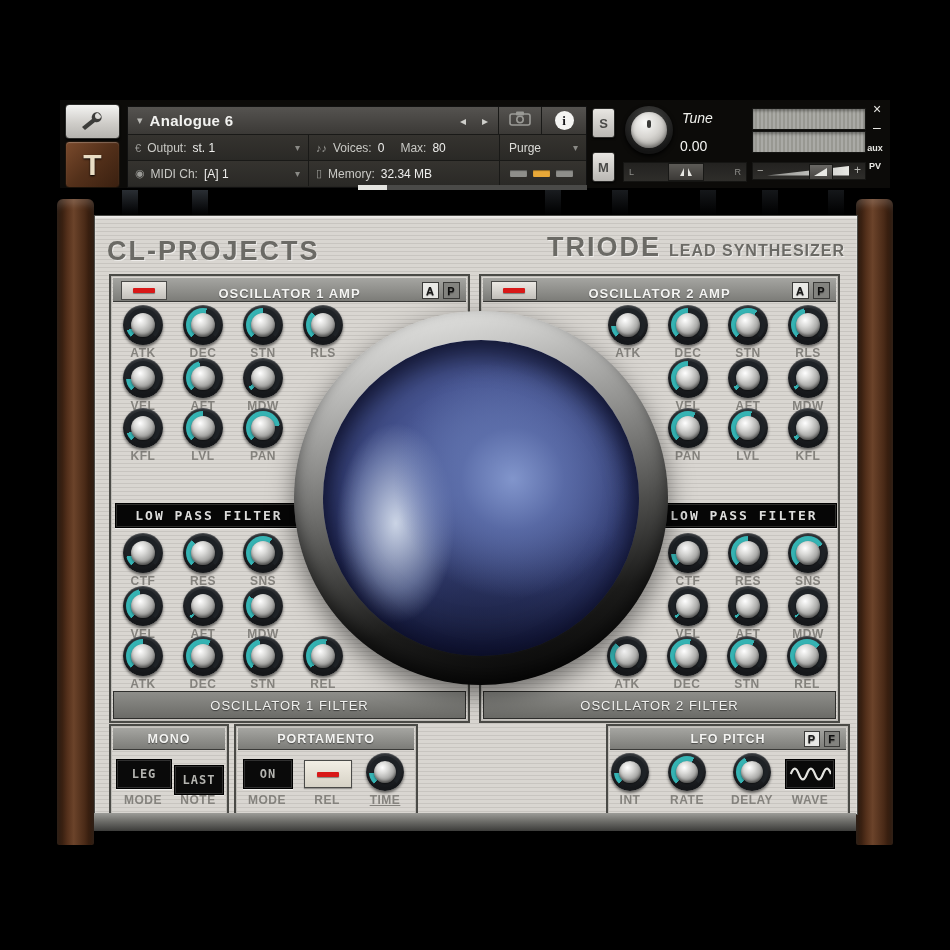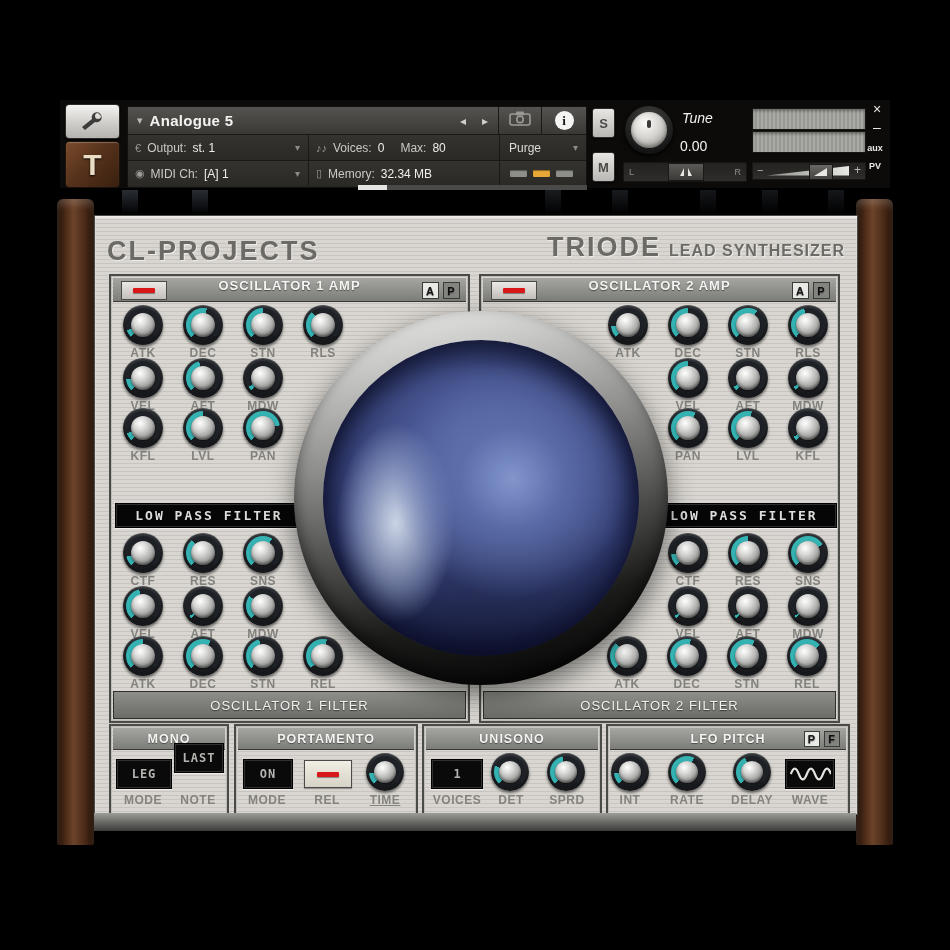--- a/index.html
+++ b/index.html
@@ -87,21 +87,21 @@
   .brand-company{left:12px;top:20px;font-size:27px;font-weight:800;letter-spacing:2px;color:#6b6a65;
     text-shadow:1px 1px 0 rgba(255,255,255,.55);}
   .brand-product{right:12px;top:16px;display:flex;align-items:baseline;gap:8px;color:#6b6a65;
     text-shadow:1px 1px 0 rgba(255,255,255,.55);}
   .brand-product .big{font-size:27px;font-weight:800;letter-spacing:2px;}
   .brand-product .small{font-size:16px;font-weight:800;letter-spacing:1px;}
   .osc-panel{top:58px;width:357px;height:445px;border:2px solid #4a4a46;box-shadow:inset 0 0 0 1px #bdbbb6;}
   #osc1{left:14px;} #osc2{left:384px;}
   .sec-head{position:absolute;left:2px;top:2px;right:2px;height:23px;
     background:linear-gradient(180deg,#a5a5a1,#7c7c78);border-bottom:1px solid #3a3a38;
-    display:flex;align-items:flex-start;justify-content:center;color:#f4f4f2;font-weight:bold;font-size:13px;
+    display:flex;align-items:flex-end;justify-content:center;color:#f4f4f2;font-weight:bold;font-size:13px;
     letter-spacing:1px;text-shadow:0 1px 1px #4a4a48;}
   .power-btn{position:absolute;left:8px;top:3px;width:44px;height:17px;
     background:linear-gradient(180deg,#ece9e4,#c2bfba);border:1px solid #4a4a48;
     display:flex;align-items:center;justify-content:center;}
   .power-dash{width:22px;height:5px;border-radius:1px;box-shadow:0 1px 1px rgba(0,0,0,.4);}
   .ap-btns{position:absolute;right:6px;top:4px;display:flex;gap:4px;}
   .sq-btn{width:15px;height:15px;border:1px solid #3a3a38;font-size:11px;font-weight:bold;
     display:flex;align-items:center;justify-content:center;}
   .sq-light{background:#e9e9e6;color:#1a1a1a;}
   .sq-dark{background:#83837f;color:#0e0e0e;}
@@ -164,21 +164,21 @@
         </svg>
     </span>
   </div>
   <div class="abs t-logo">
       <span>T</span>
     </div>
 
   <div class="abs kstrip">
     <div class="abs ktitle-row">
       <span class="caret">▾</span>
-      <span class="ktitle">Analogue 5</span>
+      <span class="ktitle">Analogue 6</span>
       <span class="navarrows">
         <span>◂</span>
         <span>▸</span>
       </span>
       <span class="cambox">
         <span>
           <svg width="22" height="15" viewBox="0 0 22 15">
               <rect x="1" y="3" width="20" height="11" rx="2" fill="none" stroke="#9a9a96" stroke-width="1.6"></rect>
               <rect x="7" y="0.5" width="8" height="4" rx="1" fill="#9a9a96"></rect>
               <circle cx="11" cy="8.5" r="3.2" fill="none" stroke="#9a9a96" stroke-width="1.6"></circle>
@@ -625,21 +625,21 @@
     <div class="filter-bar">OSCILLATOR 2 FILTER</div>
   </div>
 
   <div class="abs" id="sphere">
     <div id="ball"></div>
   </div>
 
   <div class="bpanel" style="left:14px;width:116px;">
     <div class="bhead">MONO</div>
     <div class="lcd-btn" style="left:5px;top:33px;width:54px;height:28px;">LEG</div>
-    <div class="lcd-btn" style="left:63px;top:17px;width:48px;height:28px;text-align:right;">LAST</div>
+    <div class="lcd-btn" style="left:63px;top:39px;width:48px;height:28px;text-align:right;">LAST</div>
     <div class="blabel" style="left:32px;top:67px;">MODE</div>
     <div class="blabel" style="left:87px;top:67px;">NOTE</div>
   </div>
 
   <div class="bpanel" style="left:139px;width:180px;">
     <div class="bhead">PORTAMENTO</div>
     <div class="lcd-btn" style="left:7px;top:33px;width:48px;height:28px;">ON</div>
     <div class="rel-btn" style="left:68px;top:34px;width:46px;height:26px;">
         <span class="power-dash" style="background: rgb(216, 24, 24);"></span>
       </div>
@@ -647,39 +647,20 @@
       <div class="knob knob-sm">
           <div class="arc" style="background: conic-gradient(from 225deg, rgb(53, 179, 179) 0deg, rgb(53, 179, 179) 40.5deg, rgb(30, 34, 38) 40.5deg, rgb(30, 34, 38) 270deg, rgba(0, 0, 0, 0) 270deg, rgba(0, 0, 0, 0) 360deg);"></div>
           <div class="cap"></div>
         </div>
     </div>
     <div class="blabel" style="left:31px;top:67px;">MODE</div>
     <div class="blabel" style="left:91px;top:67px;">REL</div>
     <div class="blabel" style="left:149px;top:67px;text-decoration:underline;">TIME</div>
   </div>
 
-  <div class="bpanel" style="left:327px;width:176px;">
-    <div class="bhead">UNISONO</div>
-    <div class="lcd-btn" style="left:7px;top:33px;width:50px;height:28px;letter-spacing:0;">1</div>
-    <div class="kcell-sm" style="left:58px;top:27px;">
-      <div class="knob knob-sm">
-          <div class="arc" style="background: conic-gradient(from 225deg, rgb(53, 179, 179) 0deg, rgb(53, 179, 179) 67.5deg, rgb(30, 34, 38) 67.5deg, rgb(30, 34, 38) 270deg, rgba(0, 0, 0, 0) 270deg, rgba(0, 0, 0, 0) 360deg);"></div>
-          <div class="cap"></div>
-        </div>
-    </div>
-    <div class="kcell-sm" style="left:114px;top:27px;">
-      <div class="knob knob-sm">
-          <div class="arc" style="background: conic-gradient(from 225deg, rgb(53, 179, 179) 0deg, rgb(53, 179, 179) 121.5deg, rgb(30, 34, 38) 121.5deg, rgb(30, 34, 38) 270deg, rgba(0, 0, 0, 0) 270deg, rgba(0, 0, 0, 0) 360deg);"></div>
-          <div class="cap"></div>
-        </div>
-    </div>
-    <div class="blabel" style="left:33px;top:67px;">VOICES</div>
-    <div class="blabel" style="left:87px;top:67px;">DET</div>
-    <div class="blabel" style="left:143px;top:67px;">SPRD</div>
-  </div>
 
   <div class="bpanel" style="left:511px;width:240px;">
     <div class="bhead">
       <span>LFO PITCH</span>
       <span class="ap-btns" style="top:3px;">
         <span class="sq-btn sq-light" style="width:14px;height:14px;">P</span>
         <span class="sq-btn sq-dark" style="width:14px;height:14px;">F</span>
       </span>
     </div>
     <div class="kcell-sm" style="left:-6px;top:27px;">

